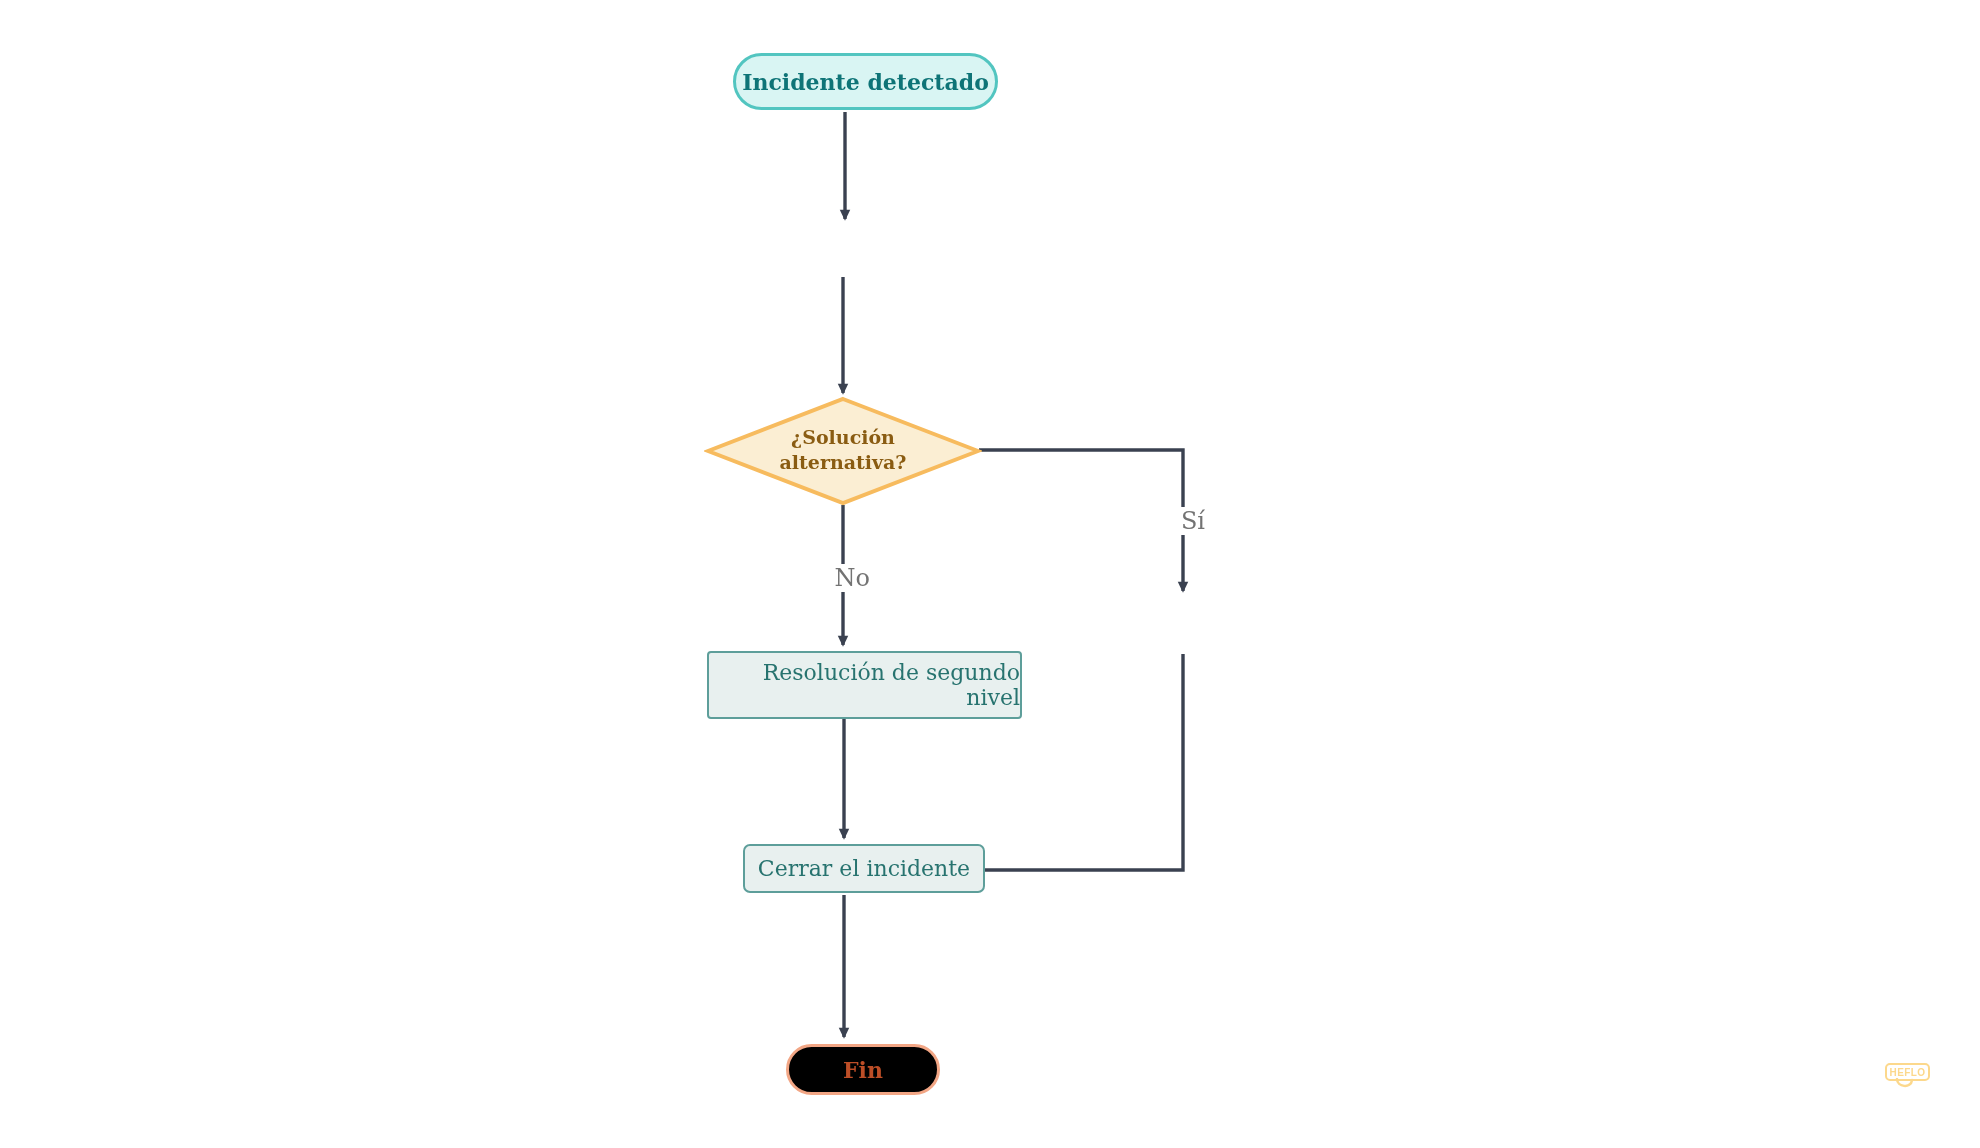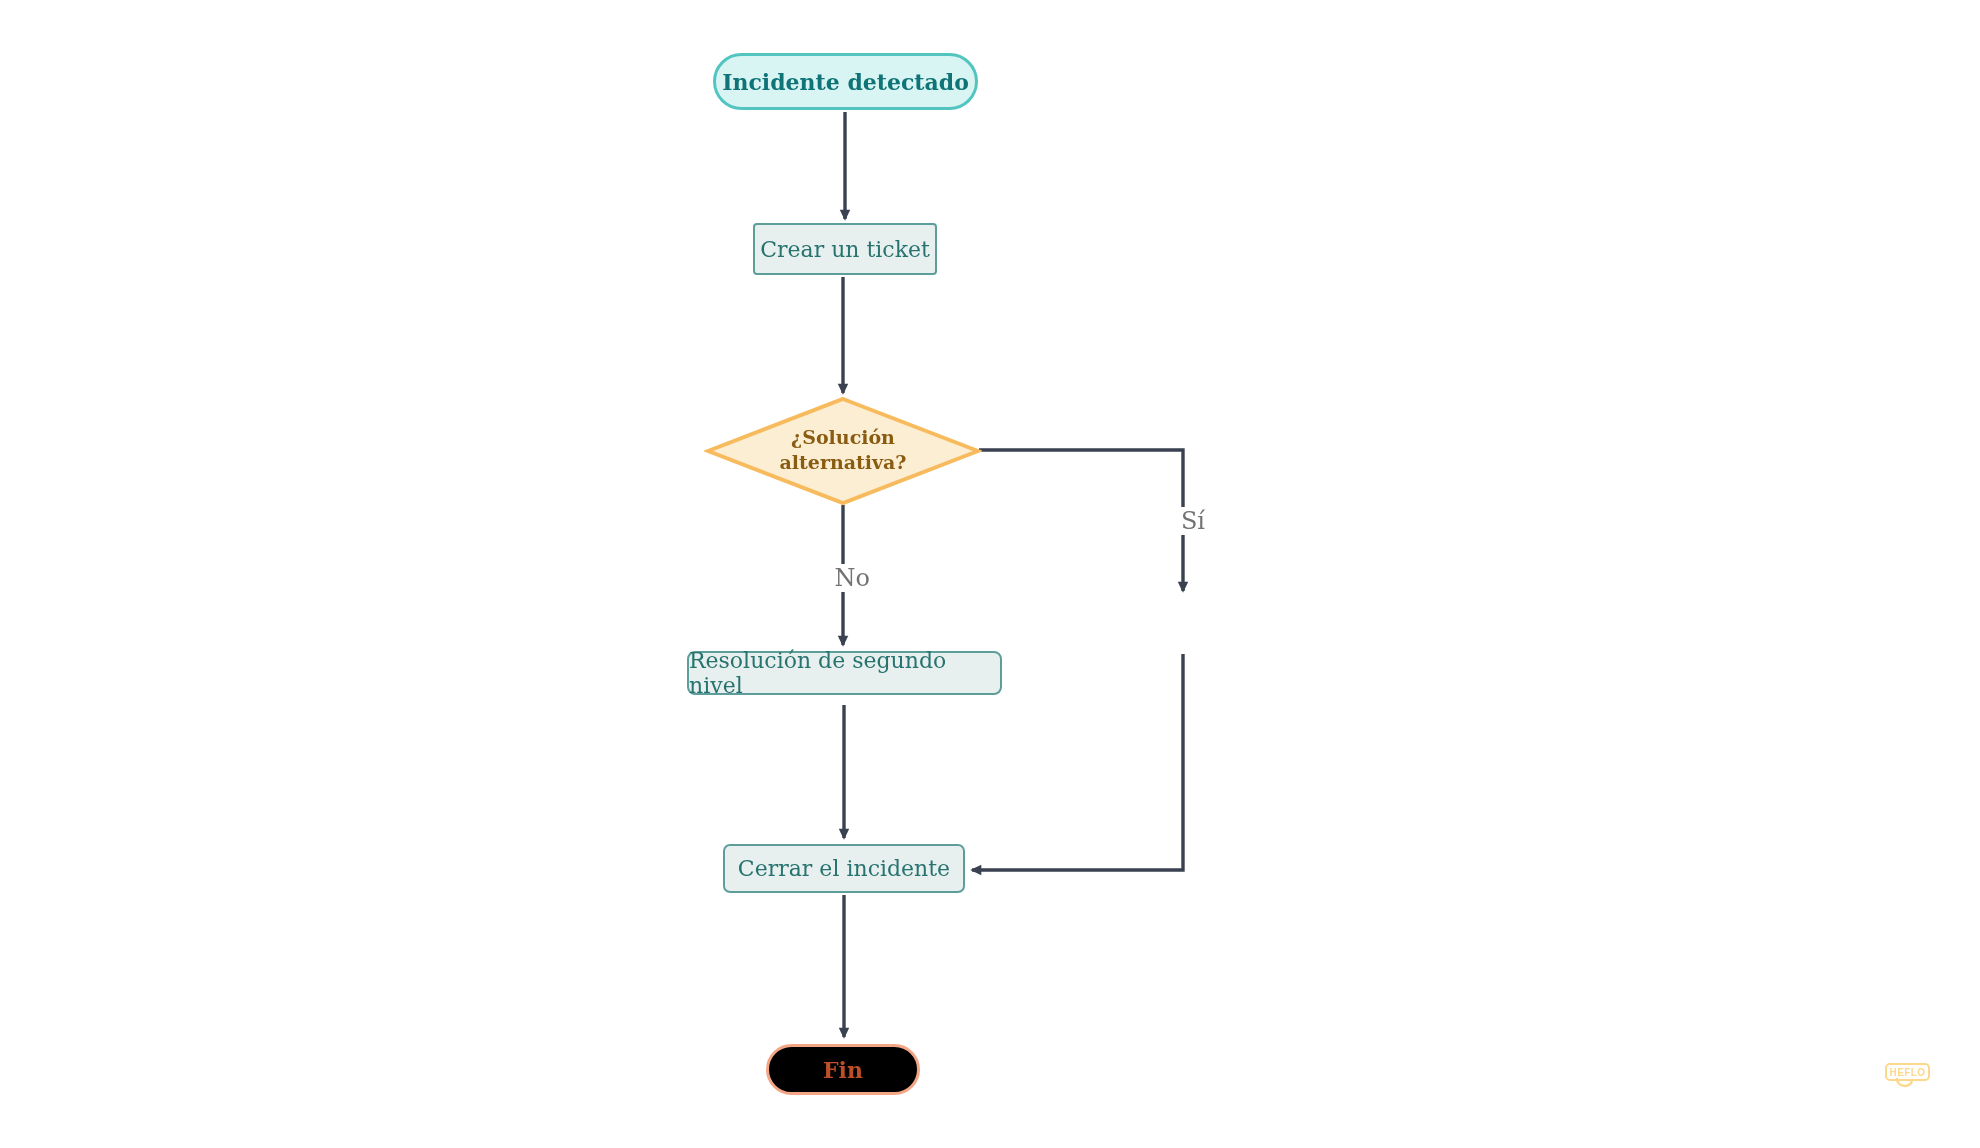--- a/index.html
+++ b/index.html
@@ -20,41 +20,42 @@
     fill: none;
     stroke: #3a4150;
     stroke-width: 3.4px;
   }
   .node {
     position: absolute;
     box-sizing: border-box;
     display: flex;
     align-items: center;
     justify-content: center;
-    text-align: left;
+    text-align: right;
+    margin-left: 20px;
   }
   .node.start-event {
     left: 713px; top: 53px; width: 265px; height: 57px;
     background: #d9f5f3;
     border: 3px solid #52c5c0;
     border-radius: 29px;
     color: #0e7477;
     font-size: 22px;
     font-weight: bold;
   }
   .node.task {
     background: #e8f0ef;
     border: 2.5px solid #5d9e9a;
     border-radius: 4px;
     color: #27736f;
     font-size: 22px;
   }
   .node.task.create-ticket   { left: 753px;  top: 223px; width: 184px; height: 52px; }
   .node.task.resolve         { left: 1074px; top: 597px; width: 219px; height: 55px; }
-  .node.task.second-level    { left: 687px;  top: 651px; width: 315px; height: 44px; border-radius: 8px; }
+  .node.task.second-level    { left: 687px;  top: 651px; width: 315px; height: 68px; }
   .node.task.close-incident  { left: 723px;  top: 844px; width: 242px; height: 49px; border-radius: 7px; }
   .node.end-event {
     left: 766px; top: 1044px; width: 154px; height: 51px;
     background: #000000;
     border: 3px solid #f2a685;
     border-radius: 26px;
     color: #bd4e27;
     font-size: 22px;
     font-weight: bold;
   }
@@ -127,23 +128,20 @@
     <path class="edge" d="M979,450 L1183,450 L1183,591" marker-end="url(#arrow)"></path>
     <path class="edge" d="M844,705 L844,838" marker-end="url(#arrow)"></path>
     <path class="edge" d="M1183,654 L1183,870 L972,870" marker-end="url(#arrow)"></path>
     <path class="edge" d="M844,895 L844,1037" marker-end="url(#arrow)"></path>
   </svg>
 
   <div class="node start-event">
     <span>Incidente detectado</span>
   </div>
 
-  <div class="node task create-ticket">
-    <span>Crear un ticket</span>
-  </div>
 
   <svg id="gateway-svg" viewBox="0 0 278 112">
     <polygon points="139,4 274,56 139,108 4,56"></polygon>
   </svg>
   <div class="gateway-label">¿Solución alternativa?</div>
 
 
   <div class="node task second-level">
     <span>Resolución de segundo nivel</span>
   </div>

